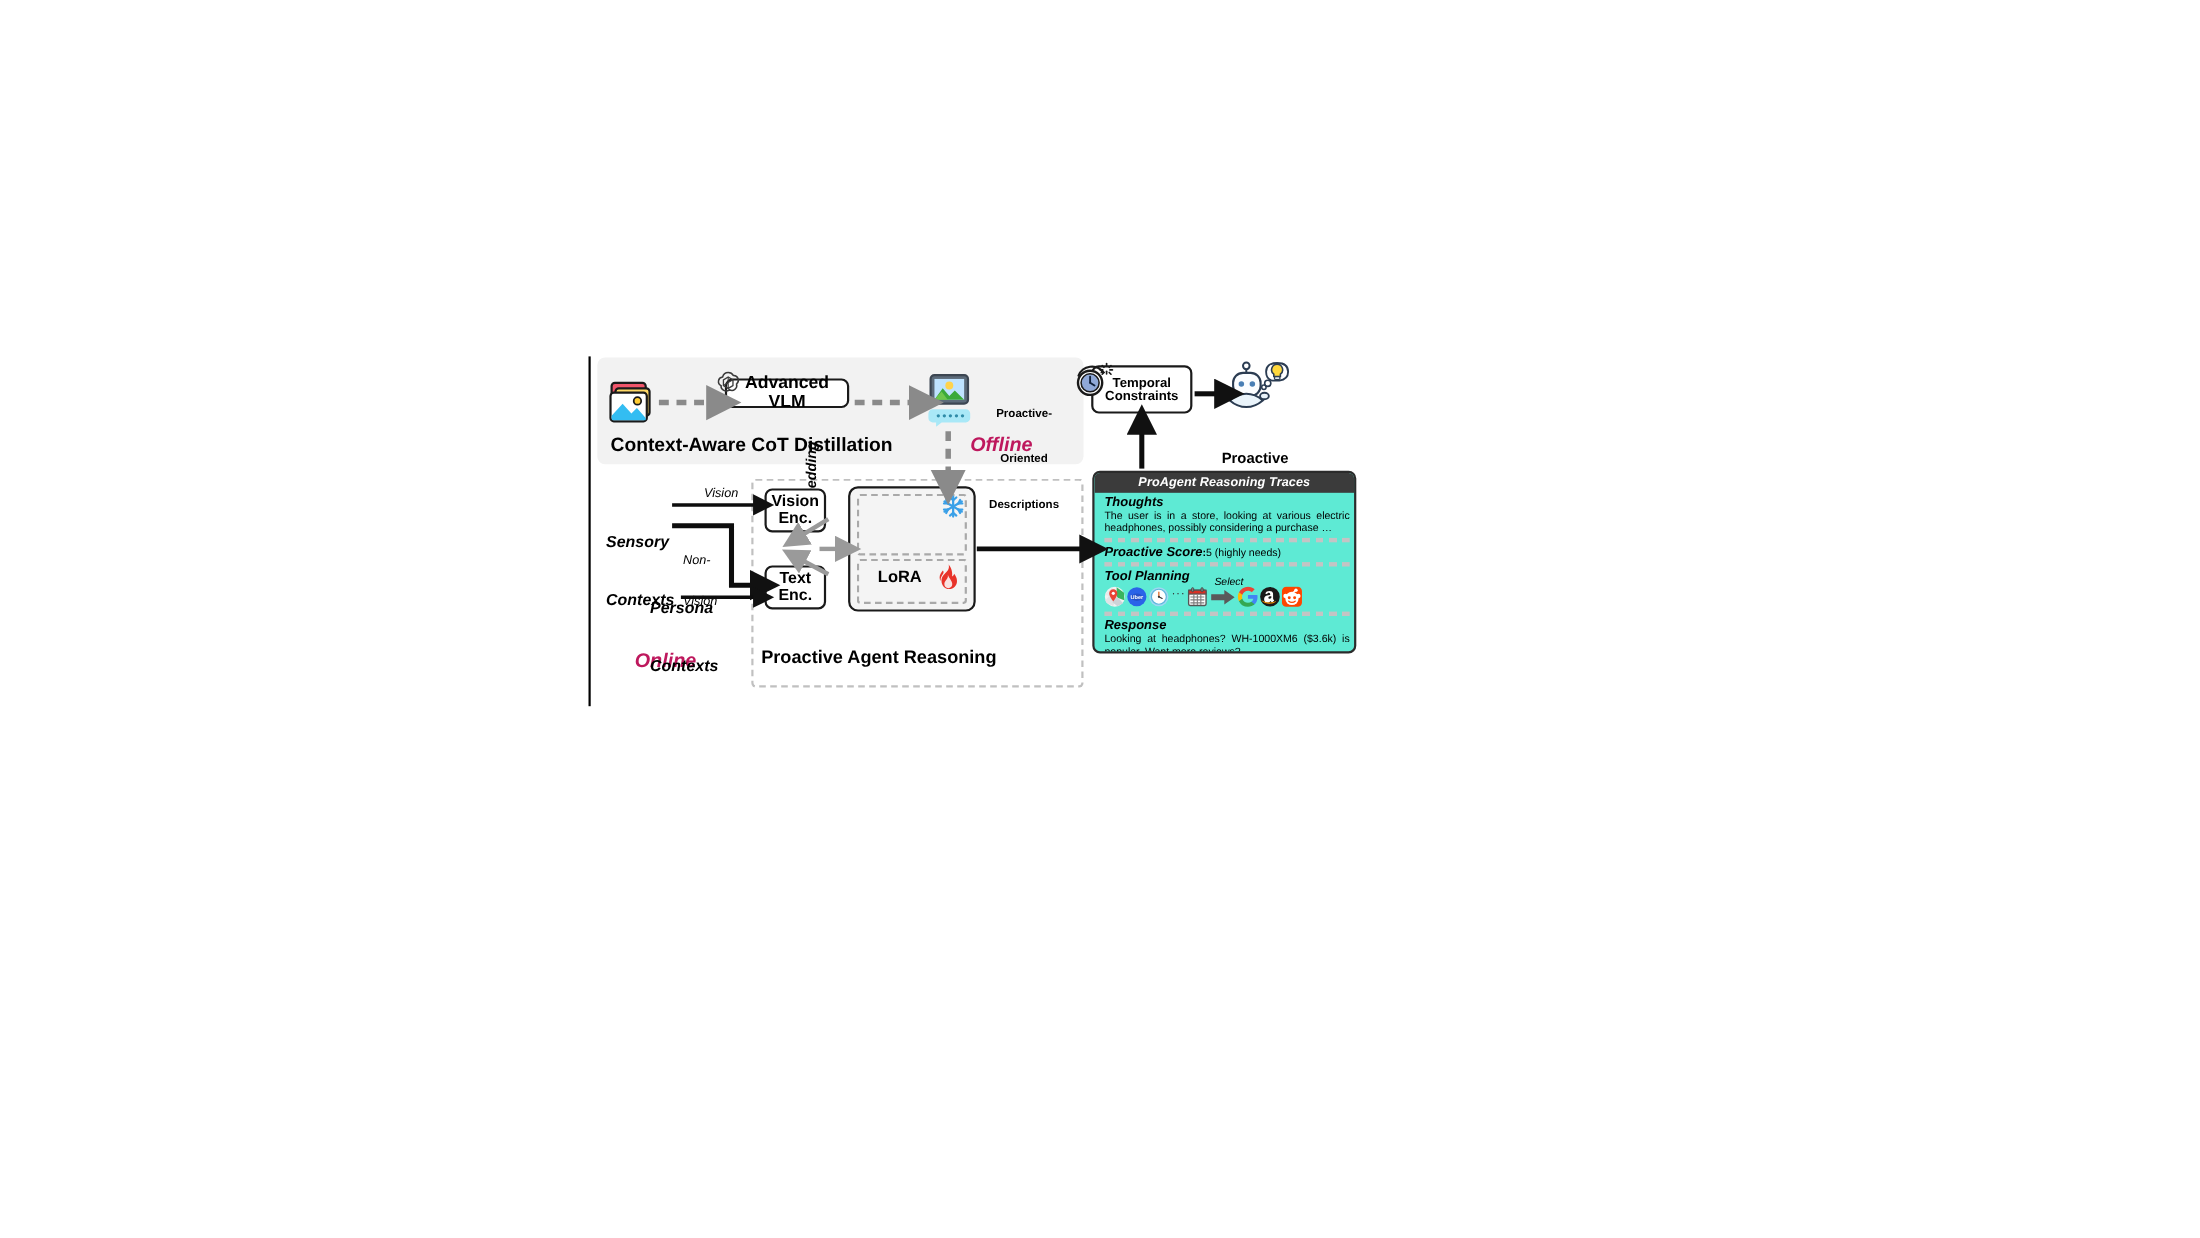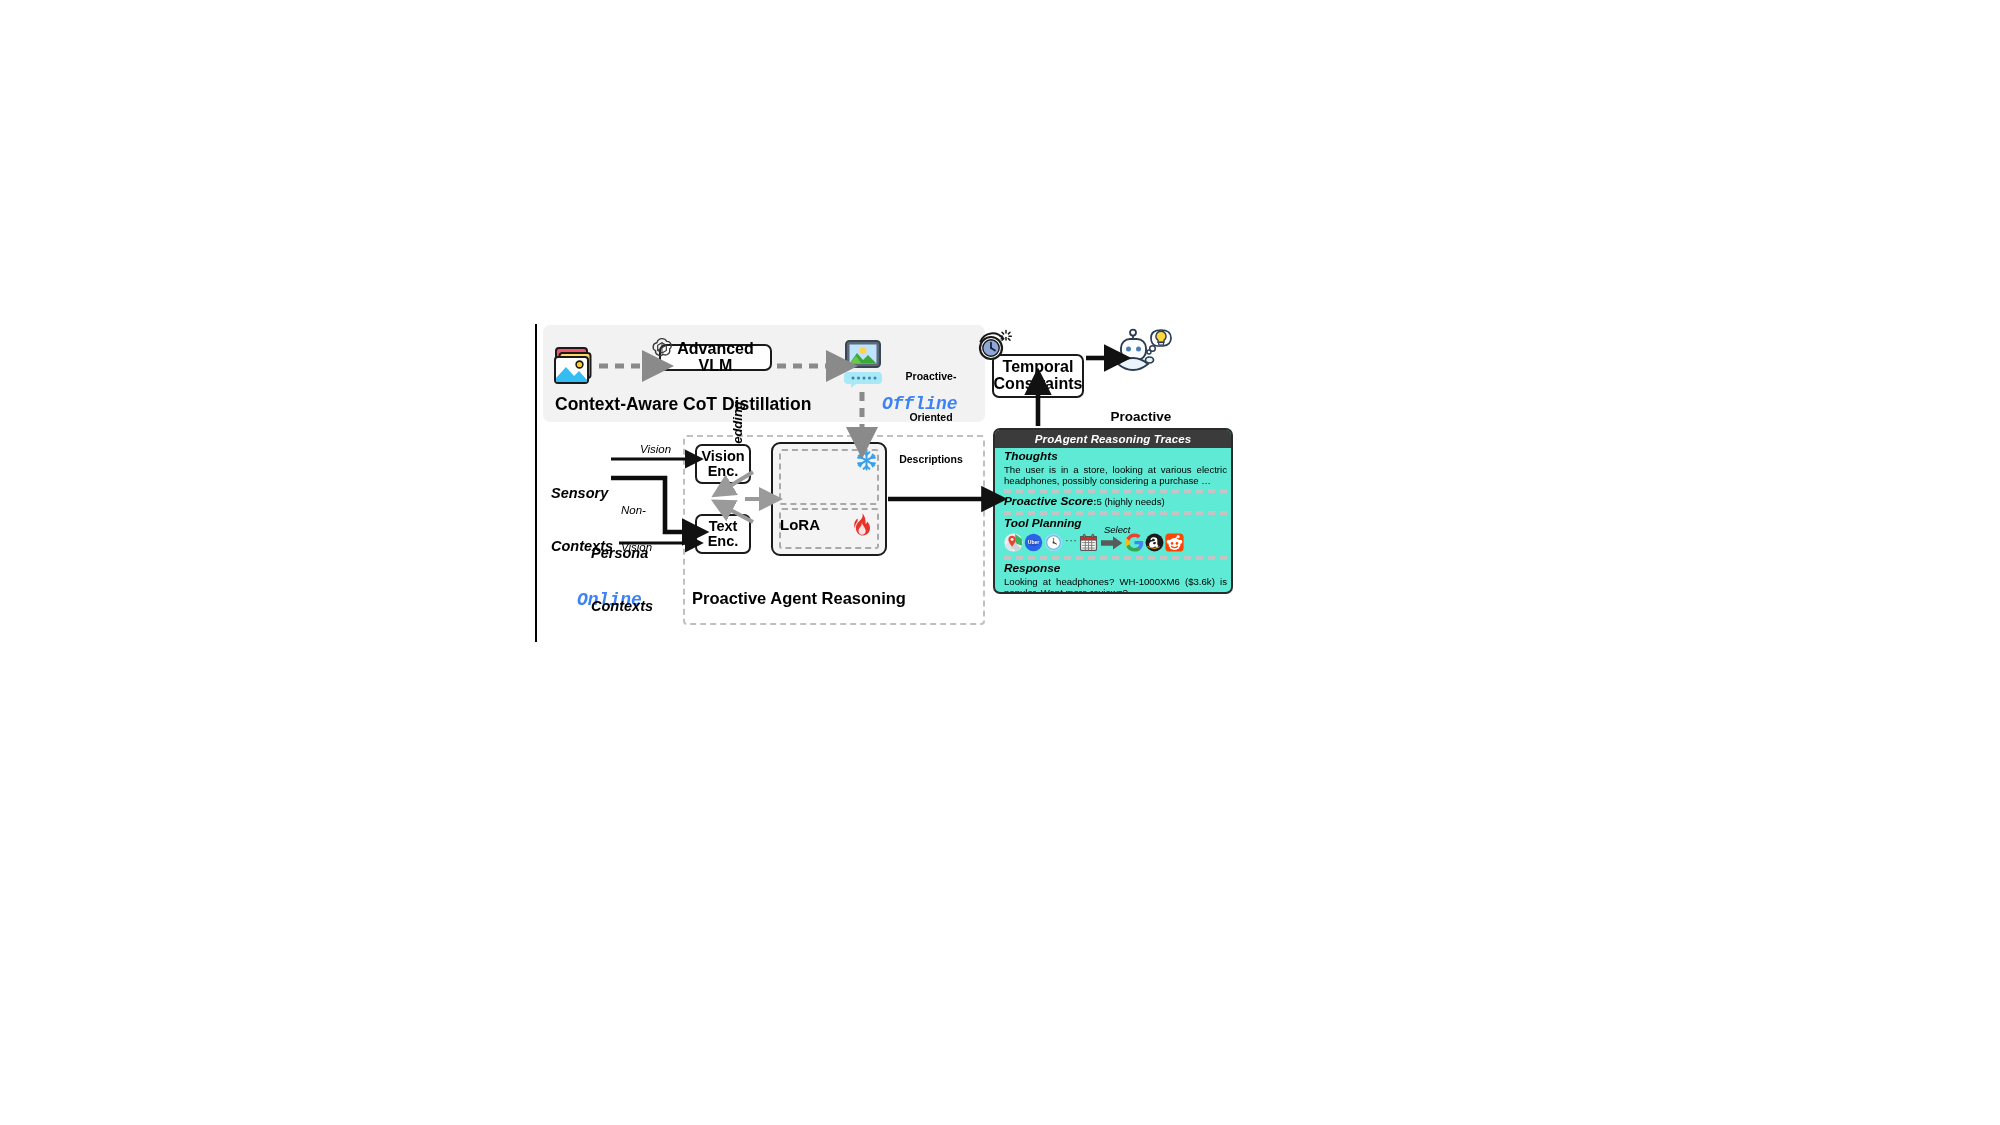--- a/index.html
+++ b/index.html
@@ -64,21 +64,21 @@
     position: absolute;
     border: 2.4px dashed #a9a9a9;
     border-radius: 3px;
     box-sizing: border-box;
   }
 
   
   .lbl { position: absolute; color: #000; white-space: pre; }
   .lbl-bold { font-weight: bold; }
   .lbl-italic { font-style: italic; }
-  .lbl-red { color: #3b82f6; font-weight: bold; font-style: italic; font-family: Liberation Mono, monospace; }
+  .lbl-red { color: #be185d; font-weight: bold; font-style: italic; }
   .lbl-ctr { text-align: center; }
 
   
   svg.overlay {
     position: absolute;
     left: 0; top: 0;
     width: 700px; height: 320px;
     overflow: visible;
     pointer-events: none;
   }
@@ -253,28 +253,28 @@
         <line x1="6.9" y1="9" x2="5.4" y2="5.8"></line>
       <line x1="17.1" y1="15" x2="20.7" y2="14.9"></line>
         <line x1="17.1" y1="15" x2="18.6" y2="18.2"></line>
       <line x1="6.9" y1="15" x2="3.3" y2="14.9"></line>
         <line x1="6.9" y1="15" x2="5.4" y2="18.2"></line>
       <line x1="17.1" y1="9" x2="20.7" y2="9.1"></line>
         <line x1="17.1" y1="9" x2="18.6" y2="5.8"></line>
     </g>
   </svg>
 
-  <div class="lbl lbl-bold lbl-ctr" style="left:234px; top:194px; width:62px; font-size:15px;">LoRA</div>
+  <div class="lbl lbl-bold lbl-ctr" style="left:252px; top:194px; width:62px; font-size:15px;">LoRA</div>
   <svg class="overlay" style="left:314px; top:190px; width:24px; height:25px;" viewBox="0 0 24 25">
     <path d="M13.4 1.2c.9 3.3-.5 5.3-2.2 7.1-1.9 2-4.3 3.9-4.3 7.6 0 4.3 3.1 7.6 7.0 7.6 4.0 0 7.1-3.2 7.1-7.4 0-2.9-1.3-4.8-2.6-6.6-.3 1.2-1.0 2.1-1.9 2.5.7-3.6-.7-8.0-3.1-10.8Z" fill="#e8332a"></path>
     <path d="M12.6 10.5c.6 2.1-.4 3.3-1.3 4.5-.9 1.1-1.8 2.2-1.8 3.9 0 2.2 1.6 3.8 3.6 3.8 2.0 0 3.6-1.6 3.6-3.8 0-2.6-2.3-4.4-4.1-8.4Z" fill="#fbfbfb" opacity=".88"></path>
     <path d="M8.2 6.6c-1.6 1.9-3.0 3.6-3.0 6.3 0 1.3.3 2.4.8 3.3-.1-2.9 1.1-4.8 2.4-6.6.5-.8.6-2.0-.2-3Z" fill="#e8332a"></path>
   </svg>
 
-  <div class="box box-2line thick" style="left:457px; top:32px; width:92px; height:44px; font-size:16px; border-width:2.6px;">
+  <div class="box box-2line thick" style="left:457px; top:10px; width:92px; height:44px; font-size:12px; border-width:2.6px;">
     <span>Temporal</span>
     <span>Constraints</span>
   </div>
   <svg class="overlay" style="left:440px; top:7px; width:36px; height:36px;" viewBox="0 0 36 36">
     <circle cx="16" cy="19" r="11" fill="#fff" stroke="#1a1a1a" stroke-width="2.2"></circle>
     <circle cx="16" cy="19" r="8.2" fill="#8fa8d8" stroke="#1a1a1a" stroke-width="1.4"></circle>
     <line x1="16" y1="19" x2="16" y2="13.5" stroke="#10203a" stroke-width="1.7" stroke-linecap="round"></line>
     <line x1="16" y1="19" x2="20" y2="21.5" stroke="#10203a" stroke-width="1.7" stroke-linecap="round"></line>
     <path d="M5.5 12.5 A13 13 0 0 1 28 9.5" fill="none" stroke="#1a1a1a" stroke-width="2" stroke-linecap="round"></path>
     <path d="M27 6.4 L29.6 10 L25.2 10.4 Z" fill="#1a1a1a"></path>

